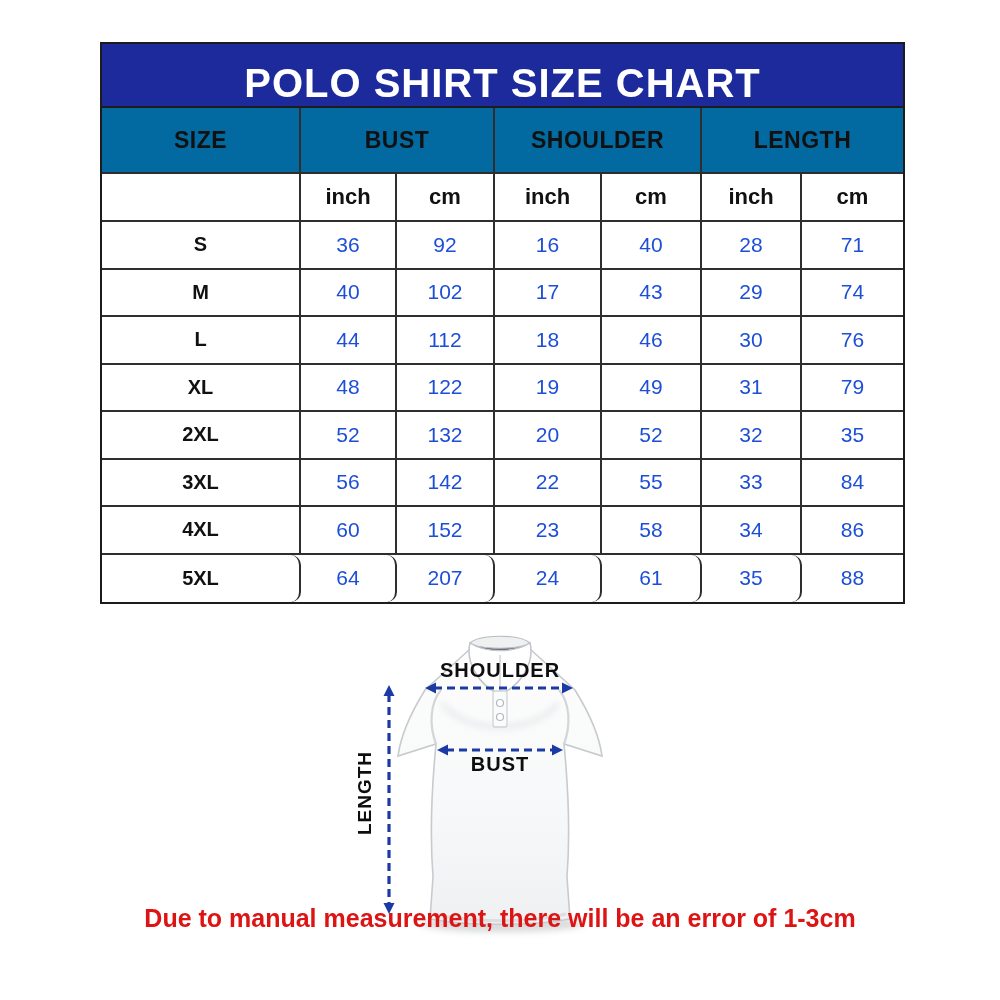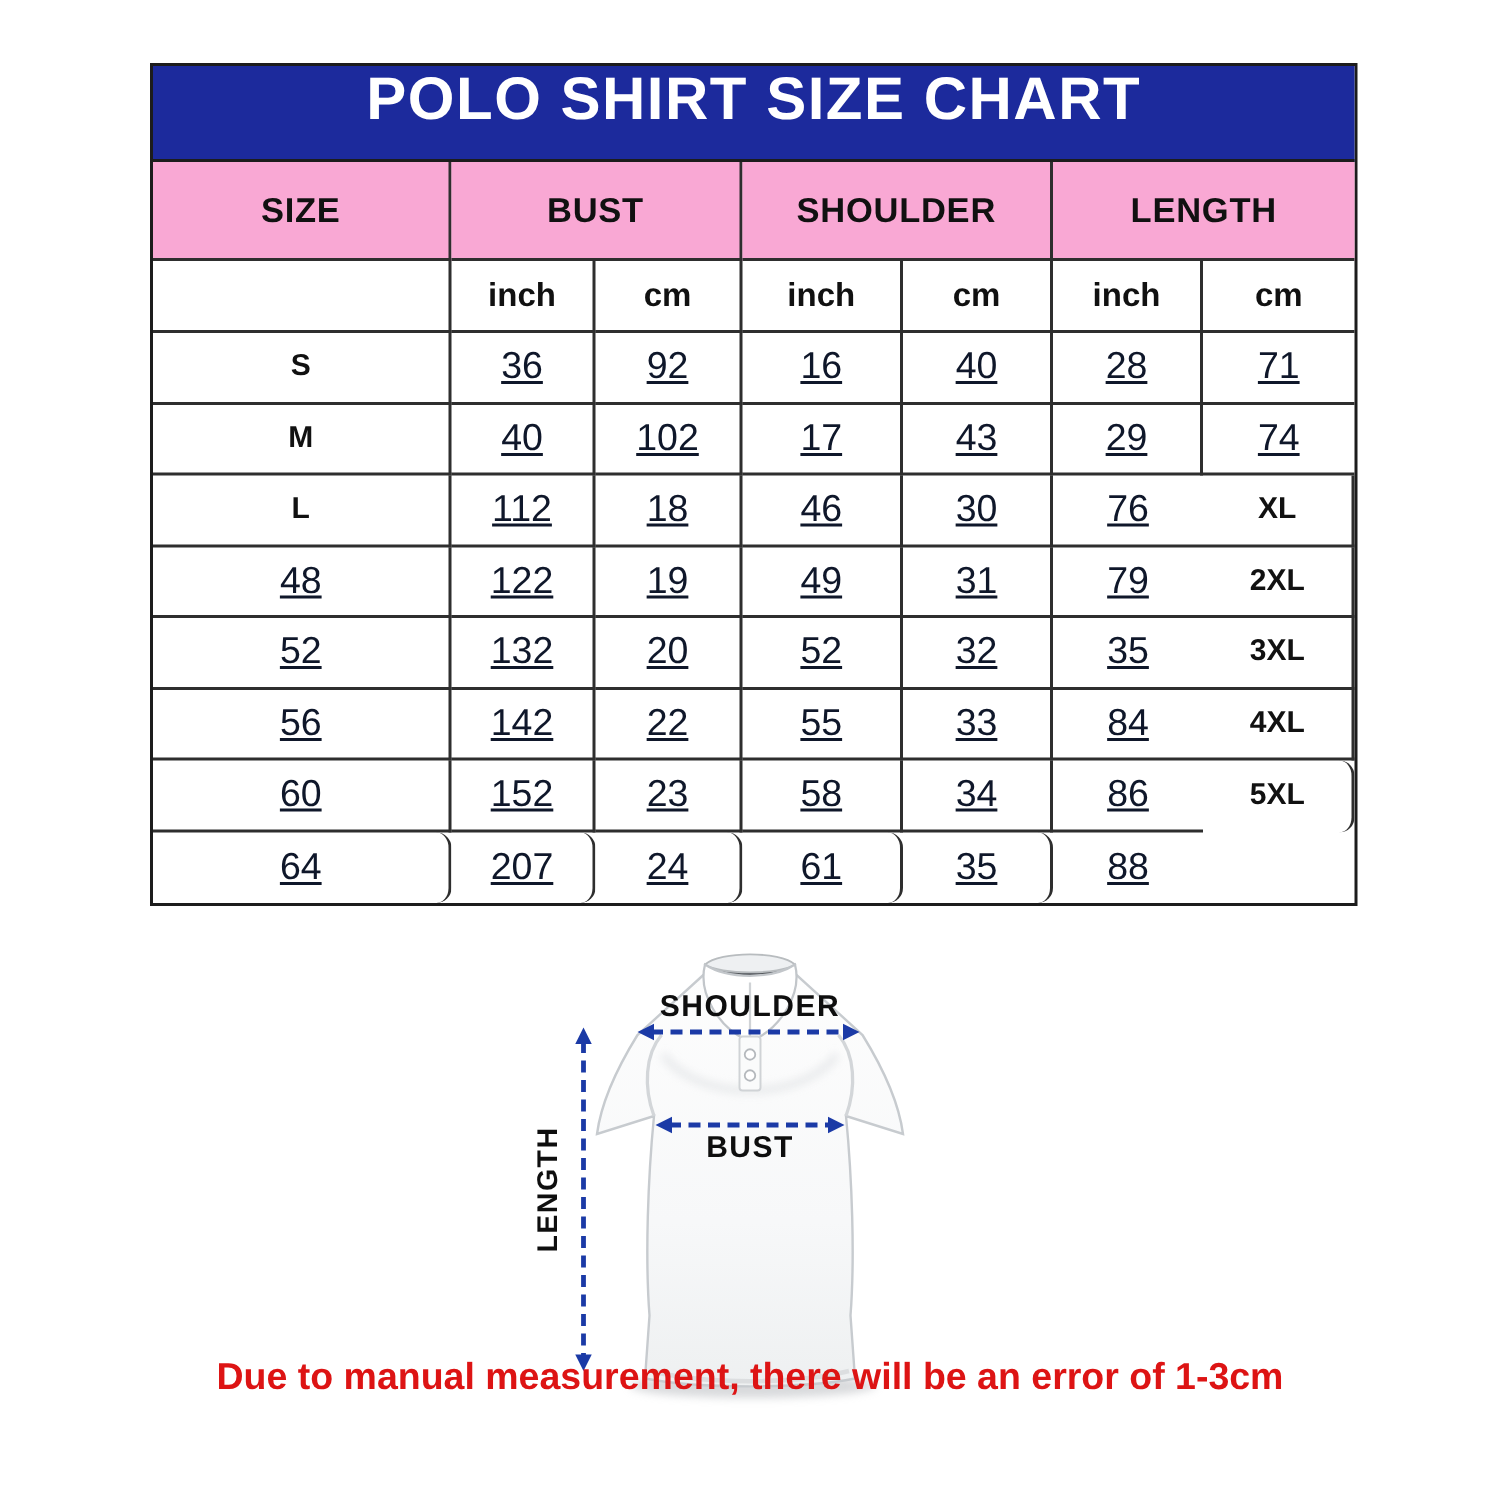--- a/index.html
+++ b/index.html
@@ -7,42 +7,42 @@
     width:1000px;height:1000px;position:relative;background:#ffffff;
     font-family:"Liberation Sans",sans-serif;overflow:hidden;
   }
   
   .table-wrap{
     position:absolute;left:100px;top:42px;width:801px;
     border:2px solid #1c1c1c;background:#ffffff;
   }
   .title-bar{
     height:62px;background:#1c2a9c;border-bottom:2px solid #1c1c1c;
-    display:flex;align-items:flex-start;justify-content:center;
+    display:flex;align-items:flex-end;justify-content:center;
   }
   .title-bar span{
     color:#ffffff;font-weight:bold;font-size:40px;letter-spacing:1px;
   }
   .grid{
     display:grid;
     grid-template-columns:199px 96px 98px 107px 100px 100px 101px;
     grid-template-rows:66px 48px repeat(8,47.5px);
   }
   .cell{
     display:flex;align-items:center;justify-content:center;
     border-right:2px solid #2e2e2e;border-bottom:2px solid #2e2e2e;
     color:#111;box-sizing:border-box;
   }
   .lc{border-right:none;}
   .lr{border-bottom:none;border-radius:10px;}
-  .hc{background:#f9a8d4;font-weight:bold;font-size:23px;letter-spacing:.5px;}
+  .hc{background:#0369a1;font-weight:bold;font-size:23px;letter-spacing:.5px;}
   .span2{grid-column:span 2;}
   .uc{font-weight:bold;font-size:22px;}
   .sc{font-weight:bold;font-size:20px;}
-  .vc{font-size:25px;color:#0f172a;text-decoration:underline;}
+  .vc{font-size:21px;color:#1d4ed8;}
   
   .diagram{position:absolute;left:330px;top:633px;width:340px;height:310px;}
   .diagram svg{display:block;}
   .diagram text{
     font-family:"Liberation Sans",sans-serif;font-weight:bold;fill:#0e0e0e;
   }
   
   .disclaimer{
     position:absolute;left:0;top:904px;width:1000px;text-align:center;
     color:#dd1414;font-weight:bold;font-size:25px;
@@ -80,20 +80,21 @@
 
     <div class="cell sc">M</div>
     <div class="cell vc">40</div>
     <div class="cell vc">102</div>
     <div class="cell vc">17</div>
     <div class="cell vc">43</div>
     <div class="cell vc">29</div>
     <div class="cell vc lc">74</div>
 
     <div class="cell sc">L</div>
+    <div class="cell vc">44</div>
     <div class="cell vc">112</div>
     <div class="cell vc">18</div>
     <div class="cell vc">46</div>
     <div class="cell vc">30</div>
     <div class="cell vc lc">76</div>
 
     <div class="cell sc">XL</div>
     <div class="cell vc">48</div>
     <div class="cell vc">122</div>
     <div class="cell vc">19</div>

